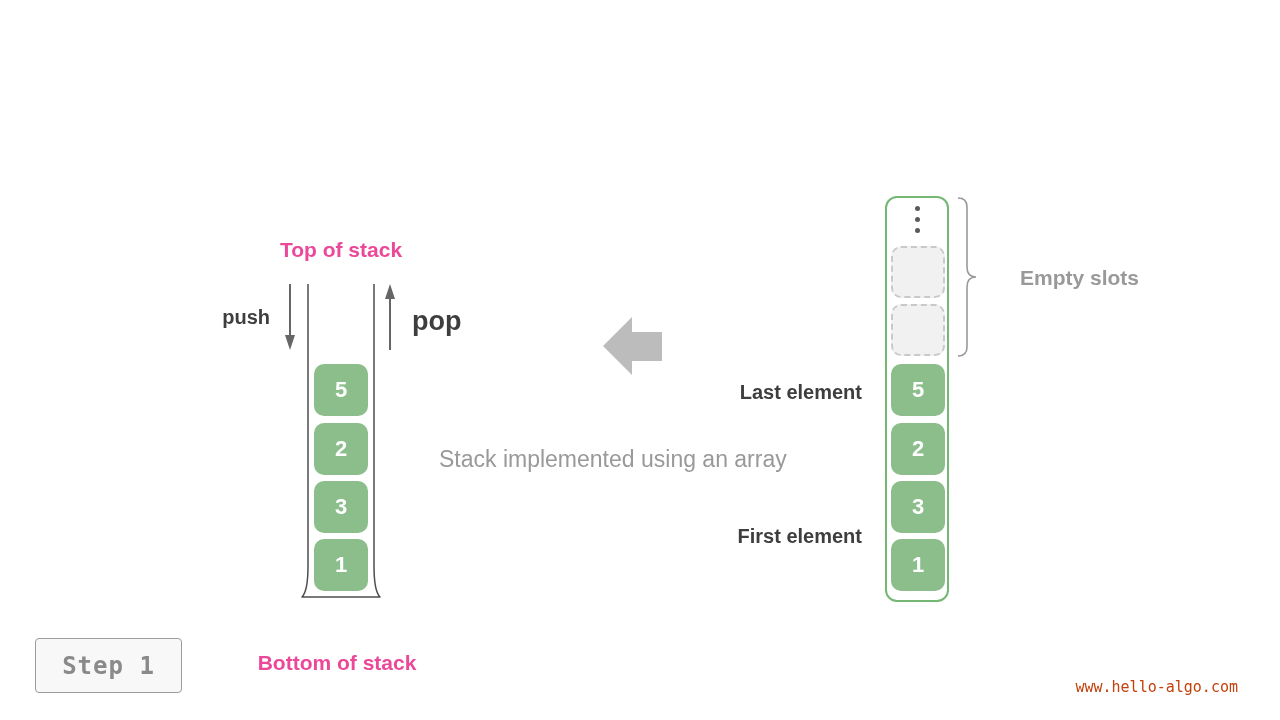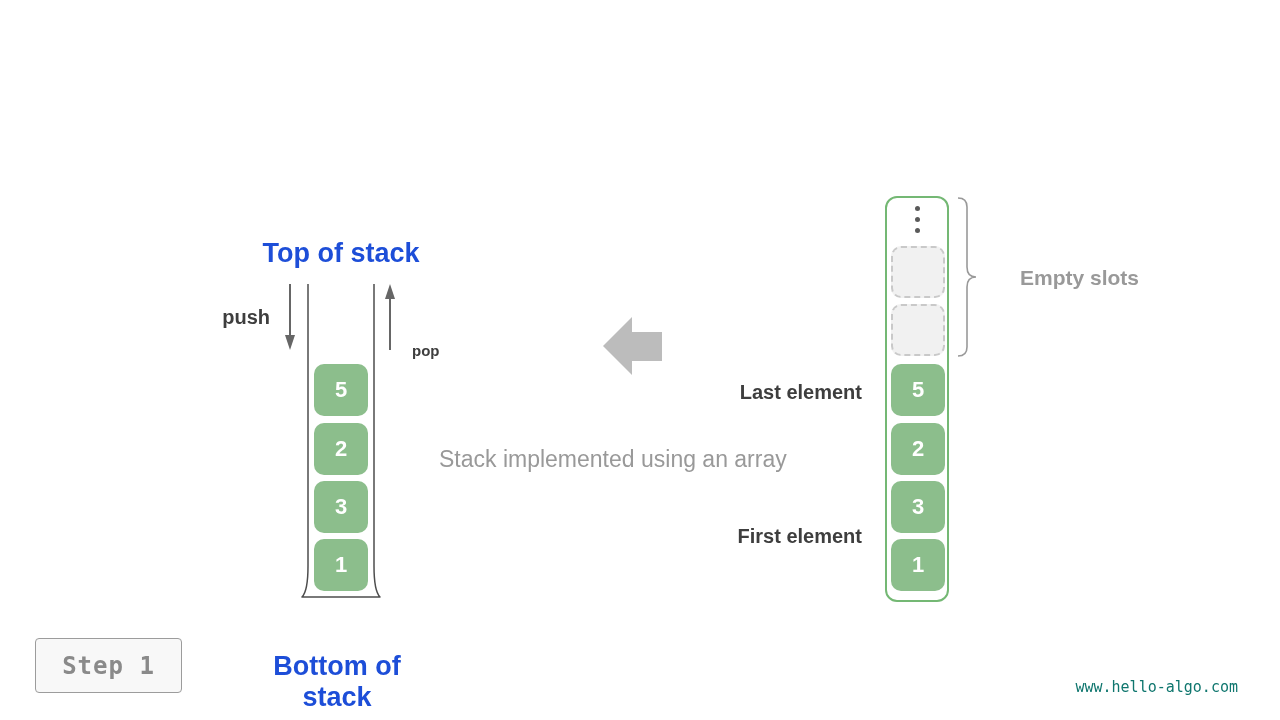--- a/index.html
+++ b/index.html
@@ -1,21 +1,21 @@
 <!DOCTYPE html>
 <html><head>
 <meta charset="utf-8">
 <style>
   html,body{margin:0;padding:0;background:#ffffff;}
   .stage{
     position:relative;width:1280px;height:720px;background:#ffffff;overflow:hidden;
     font-family:"Liberation Sans","DejaVu Sans",sans-serif;
   }
   .abs{position:absolute;}
-  .lbl-dark{color:#1d4ed8;font-weight:bold;font-size:27px;}
+  .lbl-dark{color:#ec4899;font-weight:bold;font-size:21px;}
   .center{text-align:center;}
   .right{text-align:right;}
   .left{text-align:left;}
 
   
   .cell{
     position:absolute;width:54px;height:52px;border-radius:10px;
     background:#8cbe8c;color:#ffffff;font-size:22px;font-weight:600;
     display:flex;align-items:center;justify-content:center;
   }
@@ -35,21 +35,21 @@
   .badge{
     position:absolute;left:35px;top:638px;width:147px;height:55px;
     border:1.5px solid #9c9c9c;border-radius:4px;background:#f8f8f8;box-sizing:border-box;
     display:flex;align-items:center;justify-content:center;
     font-family:"DejaVu Sans Mono","Liberation Mono",monospace;
     font-size:24px;font-weight:bold;color:#8a8a8a;letter-spacing:1px;
   }
   .watermark{
     position:absolute;right:42px;top:678px;
     font-family:"DejaVu Sans Mono","Liberation Mono",monospace;
-    font-size:15px;color:#0f766e;
+    font-size:15px;color:#c2410c;
   }
   .caption{position:absolute;left:439px;top:426px;width:402px;text-align:left;
     font-size:23px;color:#999999;margin-top:20px;}
   svg{display:block;}
 </style>
 </head>
 <body>
 
 <div class="stage">
 
@@ -62,21 +62,21 @@
   <div class="abs right" style="left:180px;top:306px;width:90px;font-size:20px;font-weight:bold;color:#3e3e3e;">push</div>
   <svg class="abs" style="left:282px;top:282px;" width="16" height="70" viewBox="0 0 16 70">
     <line x1="8" y1="2" x2="8" y2="55" stroke="#666666" stroke-width="2"></line>
     <polygon points="3,53 13,53 8,68" fill="#666666"></polygon>
   </svg>
 
   <svg class="abs" style="left:382px;top:282px;" width="16" height="70" viewBox="0 0 16 70">
     <polygon points="3,17 13,17 8,2" fill="#666666"></polygon>
     <line x1="8" y1="15" x2="8" y2="68" stroke="#666666" stroke-width="2"></line>
   </svg>
-  <div class="abs left" style="left:412px;top:306px;width:90px;font-size:15px;font-weight:bold;color:#3e3e3e;margin-top:36px;">pop</div>
+  <div class="abs left" style="left:412px;top:306px;width:90px;font-size:27px;font-weight:bold;color:#3e3e3e;">pop</div>
 
   <div class="cell" style="left:314px;top:364px;">5</div>
   <div class="cell" style="left:314px;top:423px;">2</div>
   <div class="cell" style="left:314px;top:481px;">3</div>
   <div class="cell" style="left:314px;top:539px;">1</div>
 
   <div class="abs lbl-dark center" style="left:237px;top:615px;width:200px;margin-top:36px;">Bottom of stack</div>
 
   <svg class="abs" style="left:600px;top:315px;" width="64" height="64" viewBox="0 0 64 64">
     <polygon points="3,31 32,2 32,17 62,17 62,46 32,46 32,60" fill="#bcbcbc"></polygon>

